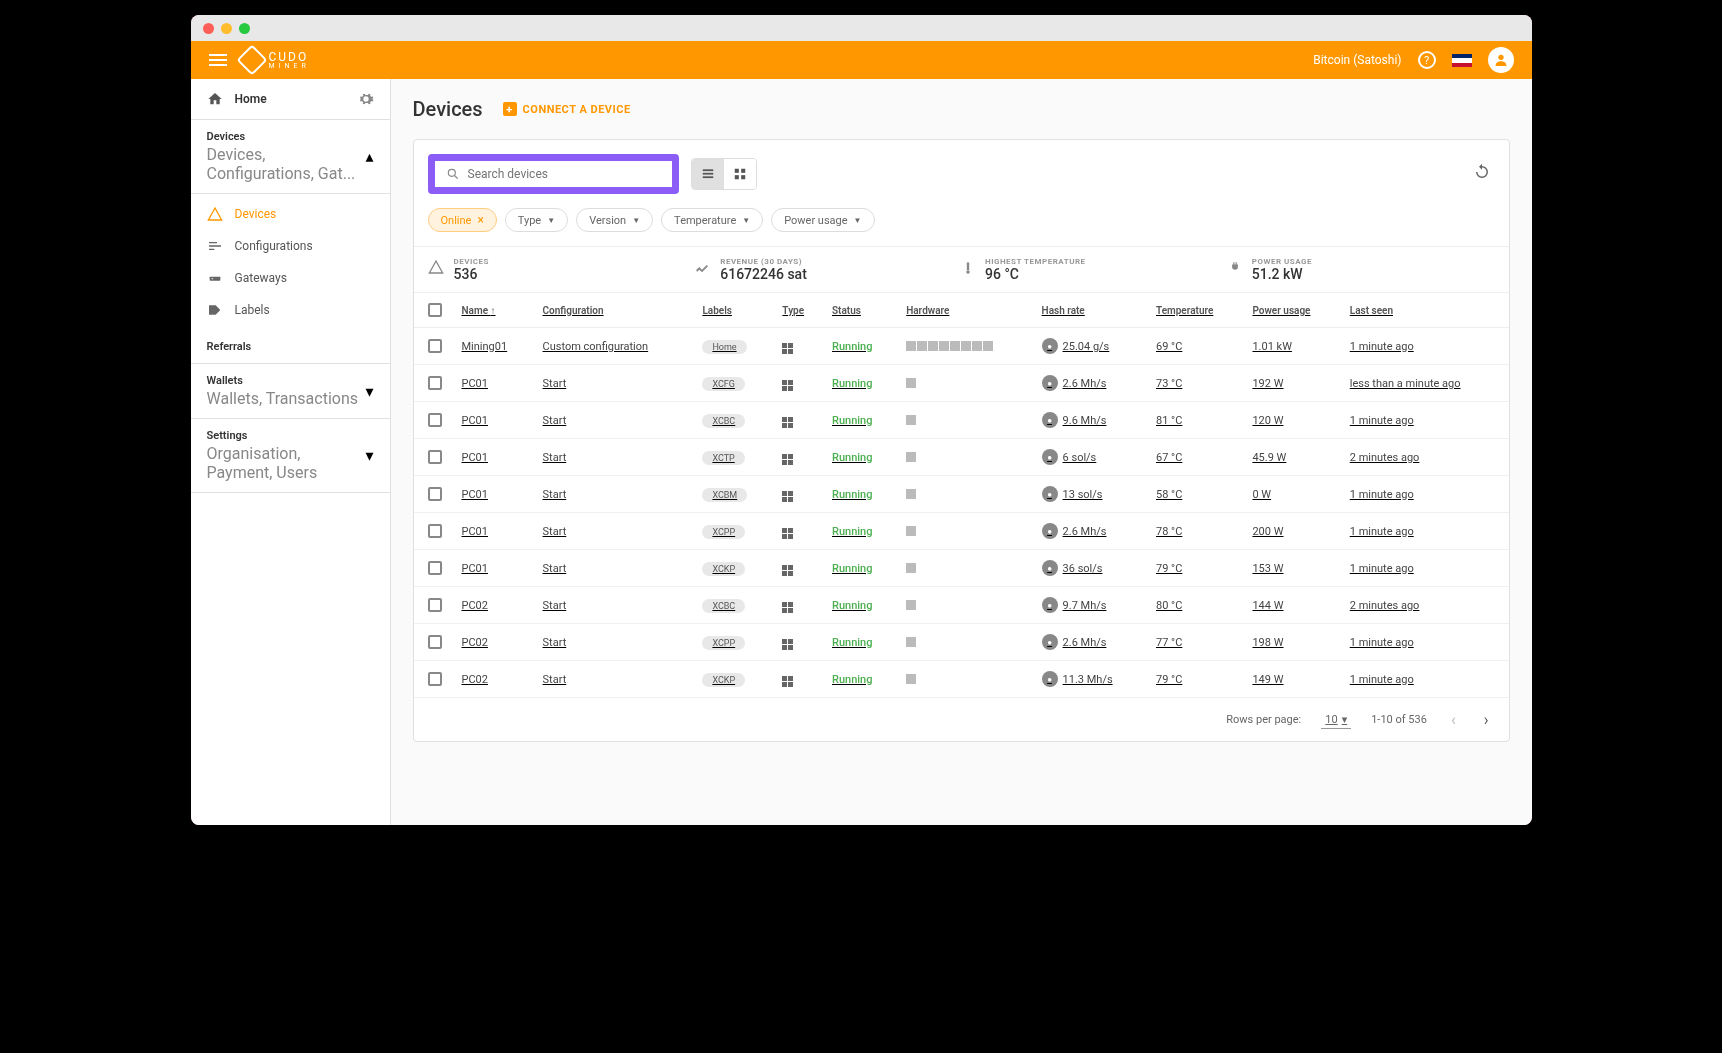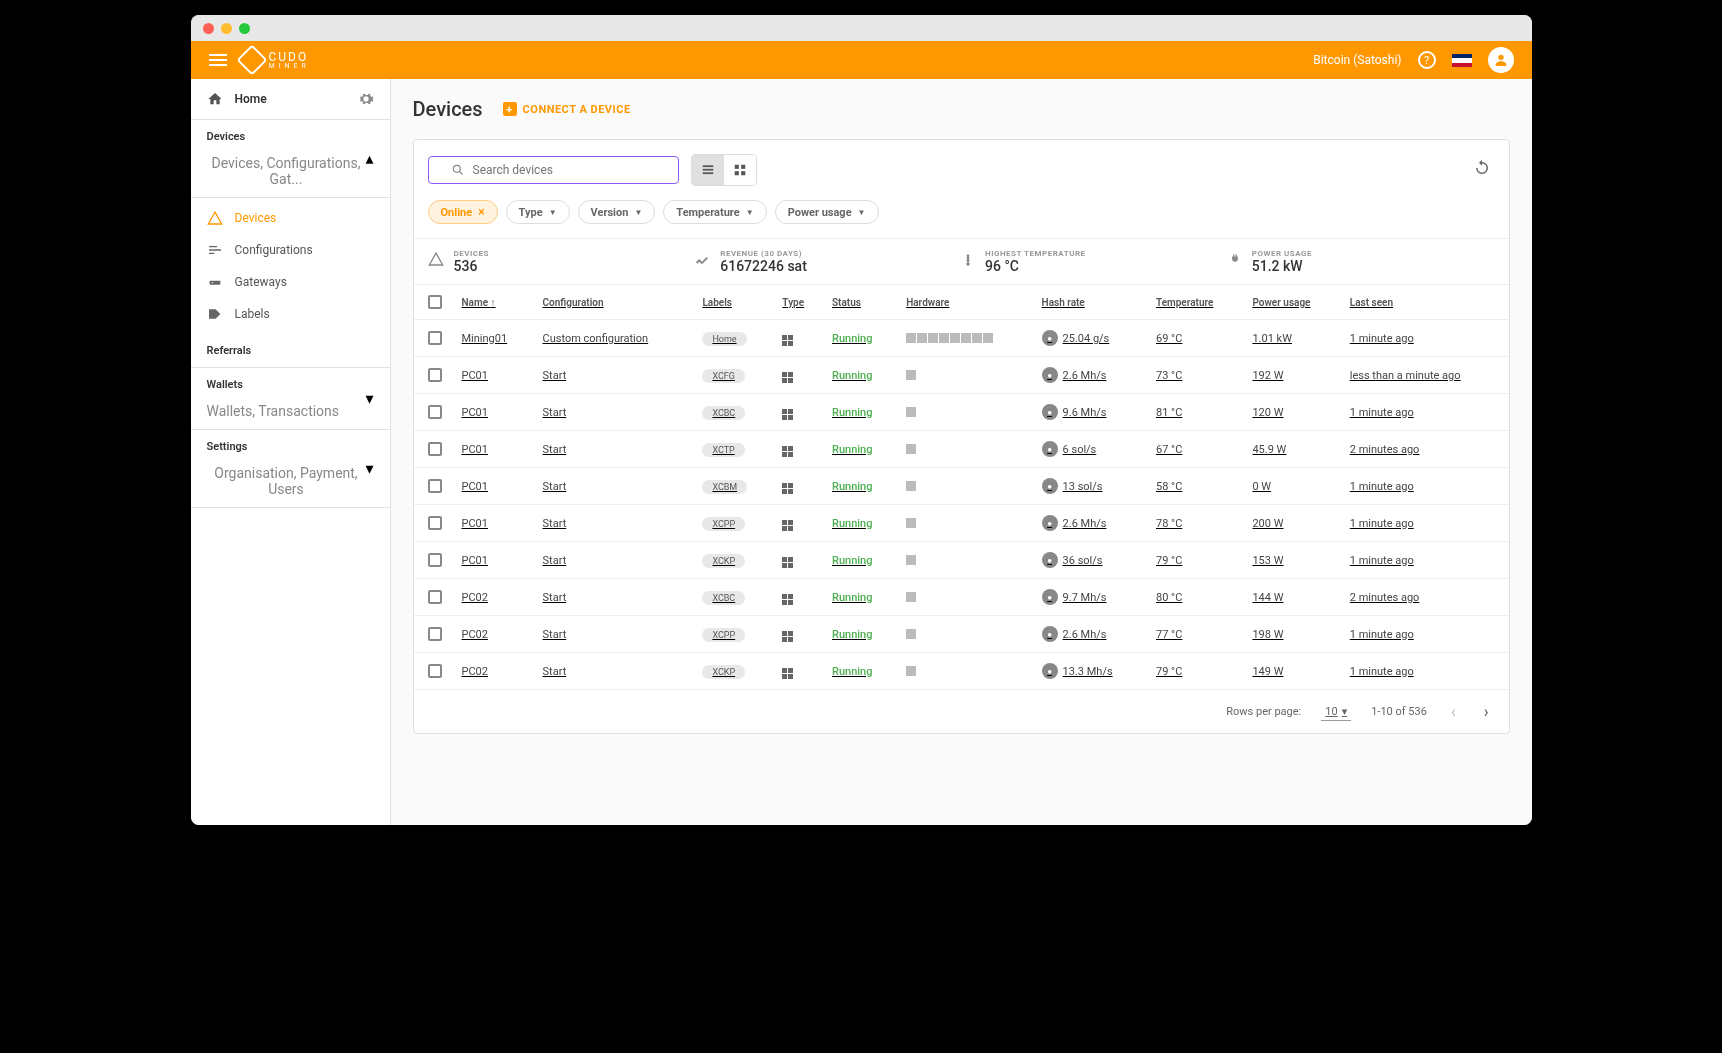--- a/index.html
+++ b/index.html
@@ -23,48 +23,48 @@
 .avatar { width: 26px; height: 26px; background: #fff; border-radius: 50%; display: flex; align-items: center; justify-content: center; }
 .avatar svg { fill: #ff9800; }
 .body { display: flex; flex: 1; overflow: hidden; }
 .sidebar { width: 200px; background: #fff; border-right: 1px solid #e0e0e0; display: flex; flex-direction: column; }
 .side-top { display: flex; align-items: center; justify-content: space-between; padding: 12px 16px; border-bottom: 1px solid #e0e0e0; }
 .home-link { display: flex; align-items: center; gap: 12px; font-size: 12px; font-weight: 600; color: #333; }
 .gear { color: #888; }
 .side-section { border-bottom: 1px solid #e0e0e0; padding: 10px 16px; }
 .side-section-header { display: flex; justify-content: space-between; align-items: center; cursor: pointer; }
 .side-title { font-size: 11px; font-weight: 600; color: #333; }
-.side-sub { font-size: 14px; color: #888; margin-top: 12px; text-align: center; }
+.side-sub { font-size: 16px; color: #888; margin-top: 2px; }
 .side-items { padding: 4px 0; }
 .side-item { display: flex; align-items: center; gap: 12px; padding: 8px 16px; font-size: 12px; color: #555; cursor: pointer; }
 .side-item.active { color: #ff9800; }
 .side-item svg, .side-item .mi { width: 16px; height: 16px; }
 .referral-box { margin-top: auto; padding: 16px; text-align: center; }
 .referral-img { width: 90px; height: 60px; margin: 0 auto 8px; position: relative; }
 .envelope { width: 50px; height: 35px; background: #ff9800; position: absolute; bottom: 5px; left: 18px; border-radius: 3px; }
 .envelope::before { content: ""; position: absolute; top: -12px; left: 0; border-left: 25px solid transparent; border-right: 25px solid transparent; border-bottom: 18px solid #ffb74d; }
 .person { width: 14px; height: 32px; background: #5c6bc0; position: absolute; right: 10px; bottom: 5px; border-radius: 7px 7px 0 0; }
 .person::before { content:""; position:absolute; width:10px; height:10px; background:#ffccbc; border-radius:50%; top:-6px; left:2px;}
 .check { width: 12px; height: 12px; background: #4caf50; border-radius: 50%; position: absolute; top: 8px; left: 12px; }
 .referral-text { font-size: 10px; color: #666; margin-bottom: 10px; }
 .referral-btn { border: 1px solid #ff9800; color: #ff9800; background: #fff; padding: 5px 14px; font-size: 10px; font-weight: 600; border-radius: 3px; cursor: pointer; }
 .main { flex: 1; overflow: auto; background: #fafafa; }
 .page-header { display: flex; align-items: center; gap: 20px; padding: 18px 22px; }
 .page-title { font-size: 20px; font-weight: 500; color: #333; }
 .connect-btn { display: flex; align-items: center; gap: 6px; color: #ff9800; font-size: 11px; font-weight: 700; letter-spacing: 0.5px; cursor: pointer; }
 .plus { width: 14px; height: 14px; background: #ff9800; color: #fff; display: flex; align-items: center; justify-content: center; border-radius: 2px; font-size: 11px; }
 .card { background: #fff; margin: 0 22px 22px; border: 1px solid #e0e0e0; border-radius: 4px; }
 .toolbar { display: flex; align-items: center; padding: 14px 14px 6px; gap: 12px; }
-.search { display: flex; align-items: center; border: 1px solid #8b5cf6; border-radius: 4px; padding: 6px 22px; width: 251px; gap: 8px; }
+.search { display: flex; align-items: center; border: 7px solid #8b5cf6; border-radius: 4px; padding: 6px 11px; width: 251px; gap: 8px; }
 .search input { border: none; outline: none; font-size: 12px; flex: 1; }
 .view-toggle { display: flex; border: 1px solid #ddd; border-radius: 4px; overflow: hidden; }
 .view-btn { width: 32px; height: 30px; display: flex; align-items: center; justify-content: center; background: #fff; cursor: pointer; color: #666; }
 .view-btn.active { background: #e0e0e0; }
 .refresh { margin-left: auto; color: #666; cursor: pointer; padding: 4px; }
-.filters { display: flex; gap: 8px; padding: 8px 14px 14px; font-weight: bold; }
+.filters { display: flex; gap: 8px; padding: 8px 14px 14px; }
 .chip { border: 1px solid #ddd; border-radius: 14px; padding: 4px 12px; font-size: 11px; color: #666; display: flex; align-items: center; gap: 6px; cursor: pointer; }
 .chip.active { background: #fff3e0; border-color: #ffcc80; color: #ff9800; }
 .chip .x { font-size: 12px; }
 .chip .arrow { font-size: 8px; }
 .summary { display: flex; padding: 10px 14px; border-top: 1px solid #eee; border-bottom: 1px solid #eee; }
 .summary-item { flex: 1; display: flex; gap: 10px; align-items: flex-start; }
 .summary-icon { color: #888; margin-top: 2px; }
 .summary-label { font-size: 8px; font-weight: 700; color: #999; letter-spacing: 0.5px; text-transform: uppercase; }
 .summary-value { font-size: 14px; font-weight: 500; color: #333; }
 table { width: 100%; border-collapse: collapse; text-decoration: underline; }
@@ -606,21 +606,21 @@
                   </div></td>
                 <td><span class="status-running">Running</span></td>
                 <td>
                   <div class="hw">
                     <span></span>
                   </div>
                 </td>
                 <td>
                   <div class="hash">
                     <span class="coin">●</span>
-                    <span>13.3 Mh/s</span>
+                    <span>11.3 Mh/s</span>
                   </div>
                 </td>
                 <td>79 °C</td>
                 <td>149 W</td>
                 <td>1 minute ago</td>
               </tr>
             </tbody>
         </table>
 
         <div class="pagination">

